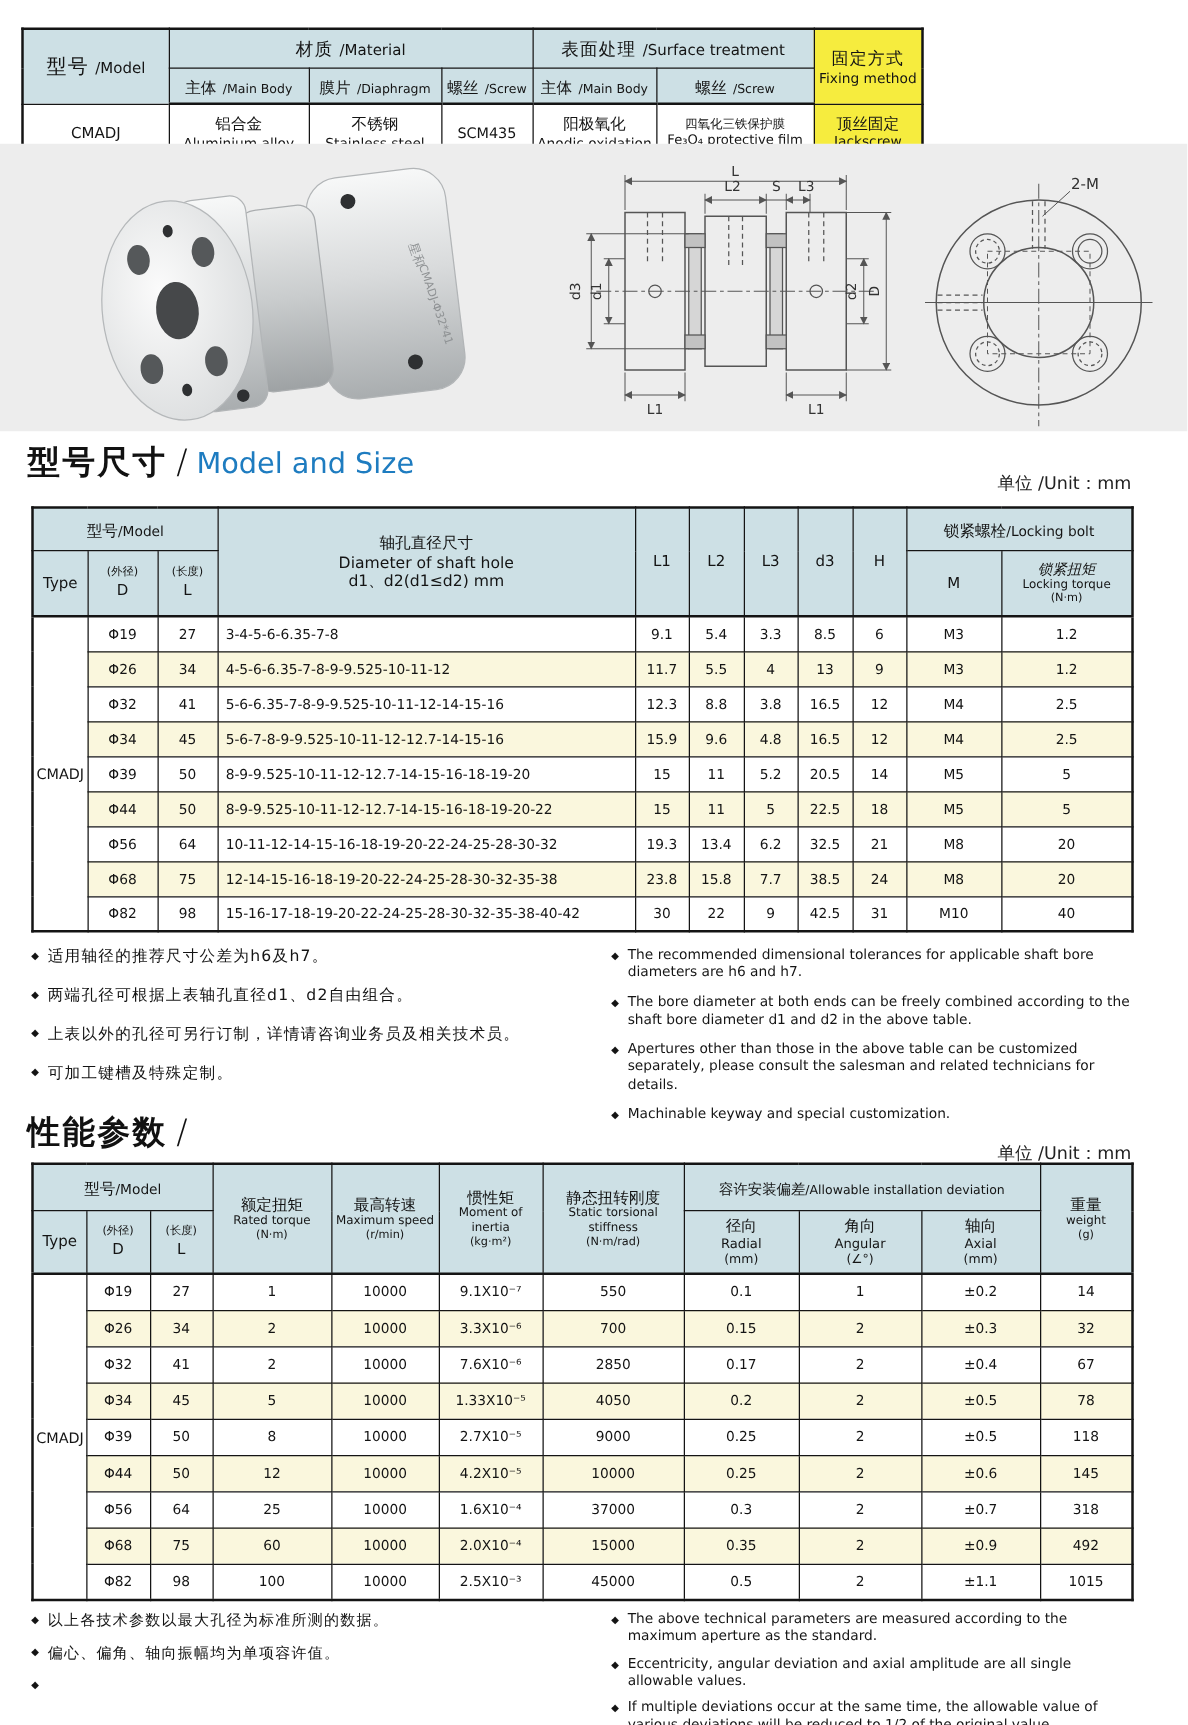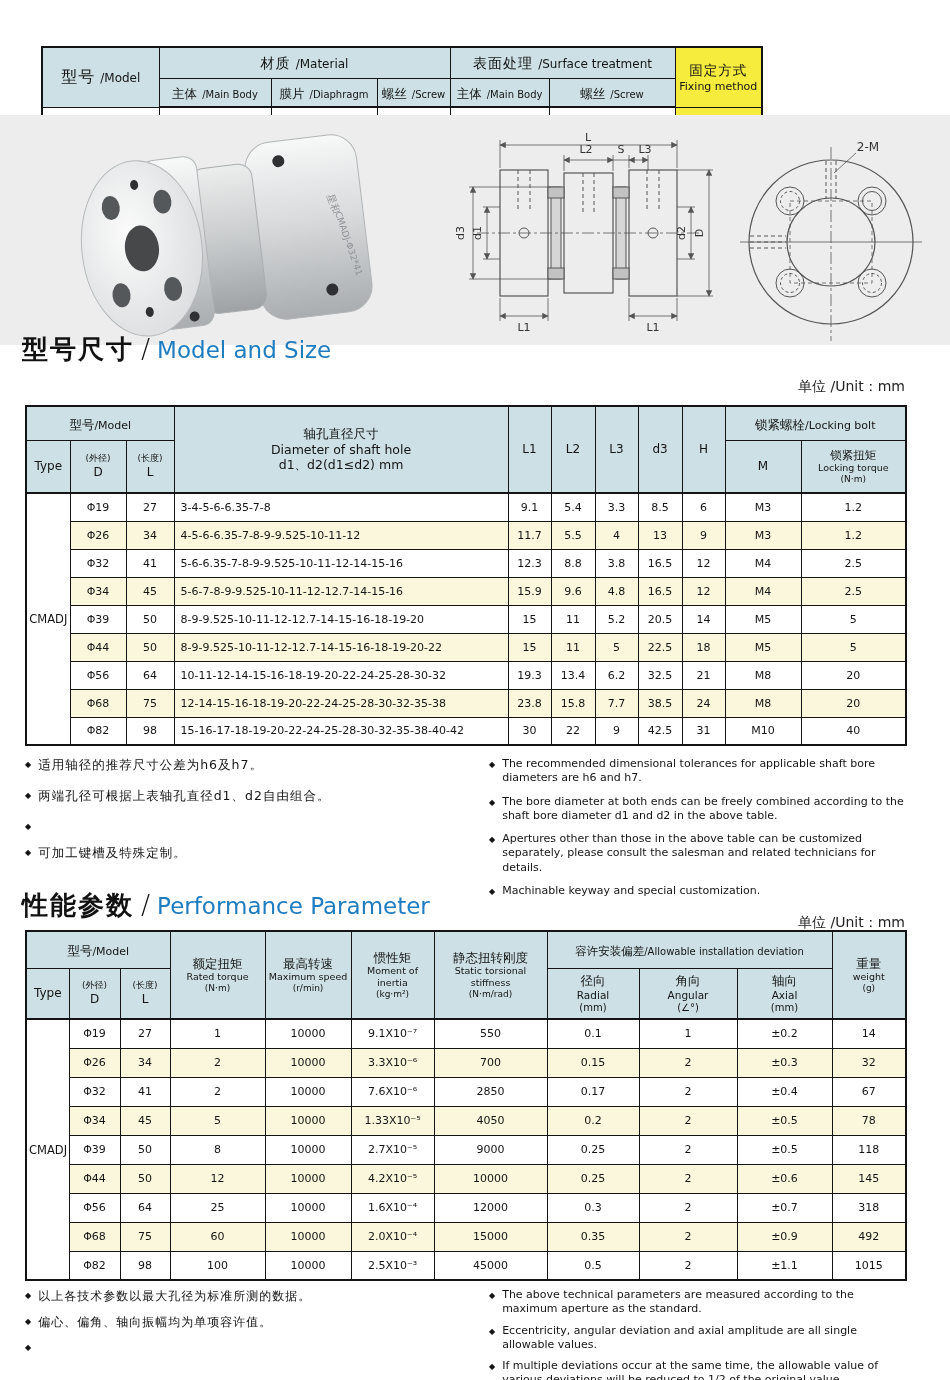--- a/index.html
+++ b/index.html
@@ -5,21 +5,21 @@
   html,body{margin:0;padding:0;}
   body{
     width:950px;height:1380px;position:relative;background:#ffffff;
     font-family:"DejaVu Sans","Liberation Sans",sans-serif;color:#141414;
     overflow:hidden;
   }
   table{border-collapse:collapse;table-layout:fixed;}
   td,th{border:1px solid #141414;text-align:center;vertical-align:middle;padding:0 2px;font-weight:normal;}
 
   
-  #spec-table{position:absolute;left:41px;top:22px;width:720px;border:2.5px solid #141414;margin-top:24px;}
+  #spec-table{position:absolute;left:17px;top:22px;width:720px;border:2.5px solid #141414;}
   #spec-table thead th{background:#cde0e5;}
   #spec-table tr.r1 th{height:30px;}
   #spec-table tr.r2 th{height:27px;border-bottom:2.5px solid #141414;}
   #spec-table tr.data td{height:44px;background:#ffffff;}
   #spec-table .yellow{background:#f6ec3e !important;}
   .hcn{font-size:16px;letter-spacing:1px;}
   .hen{font-size:12px;text-align:center;}
   .shcn{font-size:12.5px;}
   .shen{font-size:10px;}
   .b1{display:block;font-size:12.5px;line-height:1.3;}
@@ -32,21 +32,21 @@
   #photo-band svg{position:absolute;top:0;}
   #product-photo{left:25px;}
   #side-drawing{left:455px;}
   #front-drawing{left:728px;}
 
   
   .sec-head{position:absolute;left:22px;display:flex;align-items:baseline;gap:7px;white-space:nowrap;}
   .sec-head .cn{font-size:26px;font-weight:700;letter-spacing:2px;color:#111;}
   .sec-head .slash{font-size:27px;font-weight:300;color:#111;}
   .sec-head .en{font-size:23px;color:#1e7cc0;}
-  #size-head{top:332px;}
+  #size-head{top:352px;}
   #perf-head{top:888px;}
   .unit{position:absolute;right:45px;font-size:14px;color:#222;}
   #size-unit{top:378px;}
   #perf-unit{top:914px;}
 
   
   .data-table{position:absolute;left:25px;width:880px;border:2px solid #141414;}
   #size-table{top:405px;}
   #perf-table{top:930px;}
   .data-table thead th{background:#cde0e5;line-height:1.25;}
@@ -55,21 +55,21 @@
   #size-table tr.hr2 th{height:51px;}
   #size-table tbody tr{height:28px;}
   #perf-table tr.hr1 th{height:36px;}
   #perf-table tr.hr2 th{height:49px;}
   #perf-table tbody tr{height:29px;}
   .data-table tbody td{font-size:11px;background:#ffffff;}
   .data-table tbody tr:nth-child(even) td{background:#faf7dd;}
   .data-table tbody td.tc{background:#ffffff !important;font-size:11.5px;}
   td.bores{text-align:left;padding-left:6px;font-size:10.5px;letter-spacing:0;}
   .h-cn{display:block;font-size:12.5px;}
-  .h-cn-sm{display:block;font-size:11.5px;}
+  .h-cn-sm{display:block;font-size:11.5px;font-style:italic;}
   .h-en{display:block;font-size:9.5px;}
   .h-en-big{display:block;font-size:12.5px;}
   .h-unit{display:block;font-size:9px;}
   .h-letter{display:block;font-size:12px;}
   .mix-cn{font-size:12.5px;}
   .mix-en{font-size:11px;}
   .mix-en-sm{font-size:10px;text-align:center;}
 
   
   .notes{position:absolute;left:25px;width:882px;display:flex;justify-content:space-between;}
@@ -457,20 +457,21 @@
     <div class="note">
         <span class="bullet">◆</span>
         <span class="note-cn-text">适用轴径的推荐尺寸公差为h6及h7。</span>
       </div>
     <div class="note">
         <span class="bullet">◆</span>
         <span class="note-cn-text">两端孔径可根据上表轴孔直径d1、d2自由组合。</span>
       </div>
     <div class="note">
         <span class="bullet">◆</span>
+        <span class="note-cn-text">上表以外的孔径可另行订制，详情请咨询业务员及相关技术员。</span>
       </div>
     <div class="note">
         <span class="bullet">◆</span>
         <span class="note-cn-text">可加工键槽及特殊定制。</span>
       </div>
   </div>
   <div class="notes-en">
     <div class="note">
         <span class="bullet">◆</span>
         <span class="note-en-text">The recommended dimensional tolerances for applicable shaft bore diameters are h6 and h7.</span>
@@ -486,21 +487,20 @@
     <div class="note">
         <span class="bullet">◆</span>
         <span class="note-en-text">Machinable keyway and special customization.</span>
       </div>
   </div>
 </div>
 
 <div id="perf-head" class="sec-head">
   <span class="cn">性能参数</span>
   <span class="slash">/</span>
-  <span class="en">Performance Parameter</span>
 </div>
 <div id="perf-unit" class="unit">单位 /Unit：mm</div>
 
 <table id="perf-table" class="data-table">
   <colgroup>
       <col style="width:43px">
       <col style="width:51px">
       <col style="width:50px">
       <col style="width:95px">
       <col style="width:86px">
@@ -641,21 +641,21 @@
         <td>2</td>
         <td>±0.6</td>
         <td>145</td>
       </tr>
     <tr>
         <td>Φ56</td>
         <td>64</td>
         <td>25</td>
         <td>10000</td>
         <td>1.6X10⁻⁴</td>
-        <td>12000</td>
+        <td>37000</td>
         <td>0.3</td>
         <td>2</td>
         <td>±0.7</td>
         <td>318</td>
       </tr>
     <tr>
         <td>Φ68</td>
         <td>75</td>
         <td>60</td>
         <td>10000</td>

